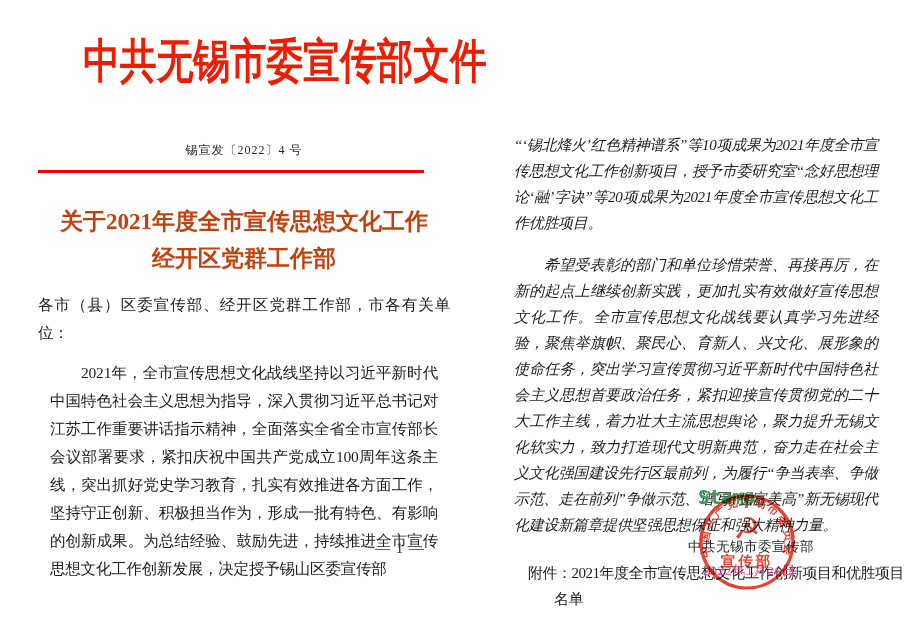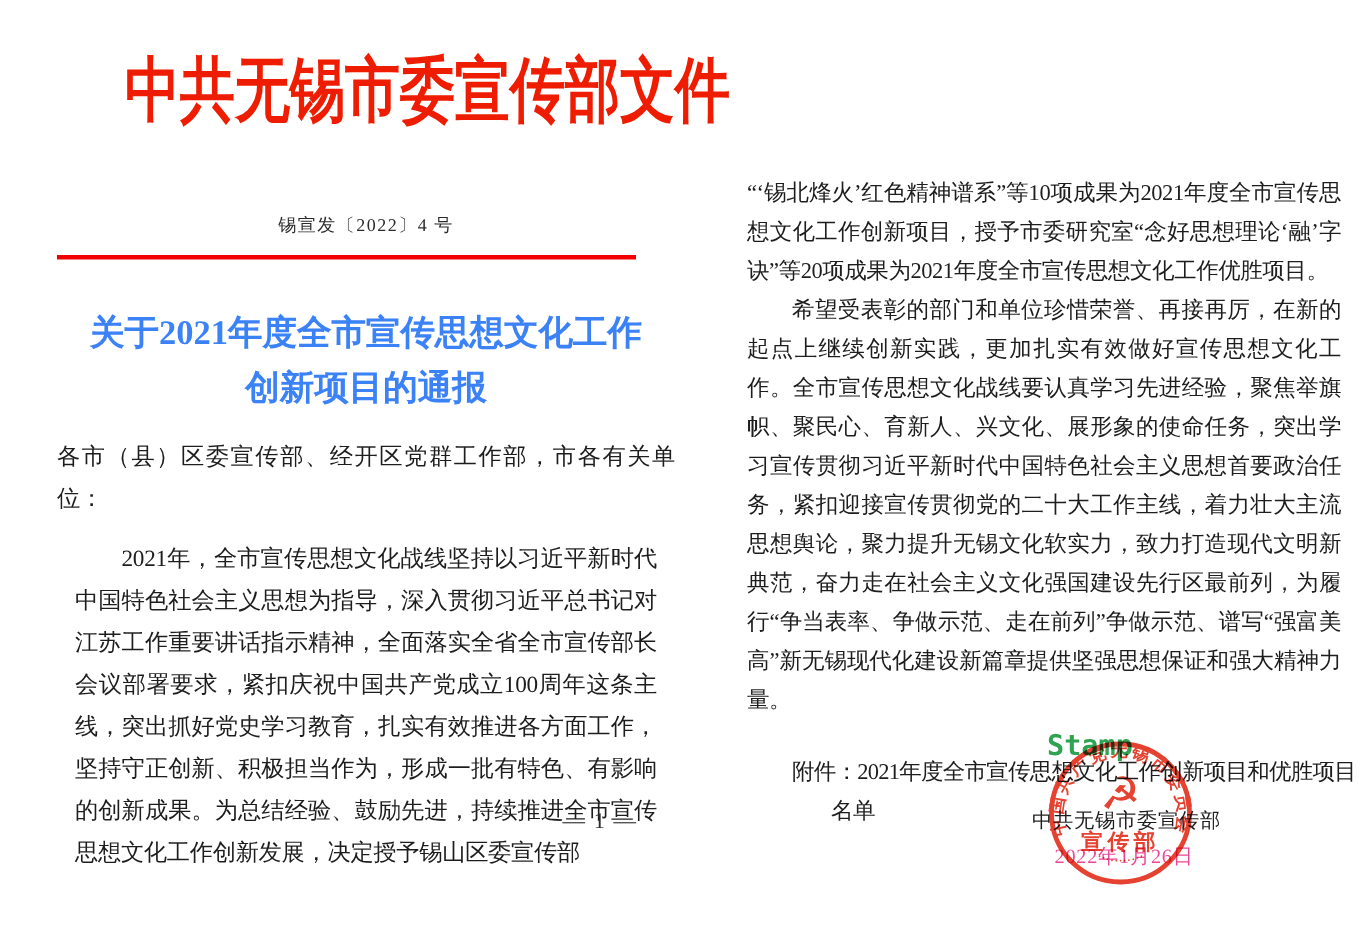--- a/index.html
+++ b/index.html
@@ -8,30 +8,30 @@
     font-family:"Liberation Serif","DejaVu Serif",serif;color:#1d1d1d;overflow:hidden;
   }
   
   .left-col{position:absolute;left:38px;top:0;width:412px;}
   .red-header{
     margin-top:30px;text-align:center;font-size:47px;font-weight:700;color:#ee1c00;
     white-space:nowrap;line-height:62px;transform:scaleX(0.78);transform-origin:50% 50%;
   }
   .doc-number{margin-top:50px;text-align:center;font-size:12px;letter-spacing:1px;color:#2b2b2b;}
   .red-line{margin-top:11px;width:386px;height:3px;background:#f20000;}
-  .doc-title{margin-top:30px;text-align:center;font-size:23px;font-weight:700;line-height:37px;color:#3b82f6;}
+  .doc-title{margin-top:30px;text-align:center;font-size:23px;font-weight:700;line-height:37px;color:#c2410c;}
   .body-text{margin-top:14px;font-size:15.5px;line-height:28px;text-align:justify;letter-spacing:-0.2px;font-family:Liberation Serif, serif;}
   .indent{text-indent:2em;}
   .page-num{position:absolute;left:340px;top:540px;width:120px;text-align:center;font-size:15px;color:#2b2b2b;letter-spacing:1px;}
   
   .right-col{
     position:absolute;left:498px;top:116px;width:396px;
     font-size:15px;line-height:26px;text-align:justify;letter-spacing:-0.3px;
   }
-  .right-col p{margin:0;}
+  .right-col p{margin:16px;font-style:italic;}
   .attach{margin-top:22px;}
   .attach-l1{text-indent:30px;white-space:nowrap;letter-spacing:-0.5px;}
   .attach-l2{margin-left:56px;}
   
   .sig-line{position:absolute;left:688px;top:538px;font-size:13.5px;color:#1d1d1d;z-index:2;letter-spacing:0.5px;}
   .date-line{position:absolute;left:703px;top:562px;font-size:13.5px;color:#ec4899;z-index:2;letter-spacing:0.5px;}
   .stamp-label{
     position:absolute;left:698px;top:486px;font-size:19px;color:#2fa352;z-index:1;
     font-family:"DejaVu Sans Mono",monospace;font-weight:700;
   }
@@ -46,21 +46,21 @@
 <body>
 
 <div class="page">
 
   <div class="left-col">
     <div class="red-header">中共无锡市委宣传部文件</div>
     <div class="doc-number">锡宣发〔2022〕4 号</div>
     <div class="red-line"></div>
     <div class="doc-title">
       <div>关于2021年度全市宣传思想文化工作</div>
-      <div>创新项目的通报</div>
+      <div>经开区党群工作部</div>
     </div>
     <div class="body-text">
       <p style="margin:0">各市（县）区委宣传部、经开区党群工作部，市各有关单位：</p>
       <p style="margin:12px" class="indent">2021年，全市宣传思想文化战线坚持以习近平新时代中国特色社会主义思想为指导，深入贯彻习近平总书记对江苏工作重要讲话指示精神，全面落实全省全市宣传部长会议部署要求，紧扣庆祝中国共产党成立100周年这条主线，突出抓好党史学习教育，扎实有效推进各方面工作，坚持守正创新、积极担当作为，形成一批有特色、有影响的创新成果。为总结经验、鼓励先进，持续推进全市宣传思想文化工作创新发展，决定授予锡山区委宣传部</p>
     </div>
   </div>
   <div class="page-num">— 1 —</div>
 
   <div class="right-col">
     <p>“‘锡北烽火’红色精神谱系”等10项成果为2021年度全市宣传思想文化工作创新项目，授予市委研究室“念好思想理论‘融’字诀”等20项成果为2021年度全市宣传思想文化工作优胜项目。</p>

